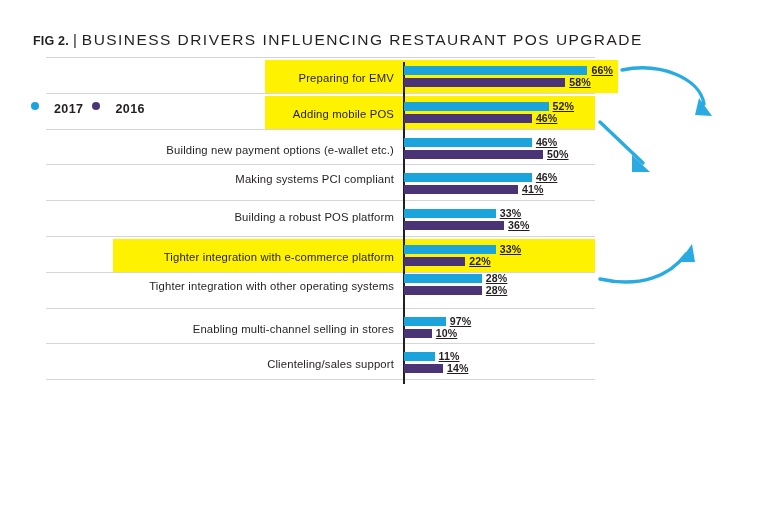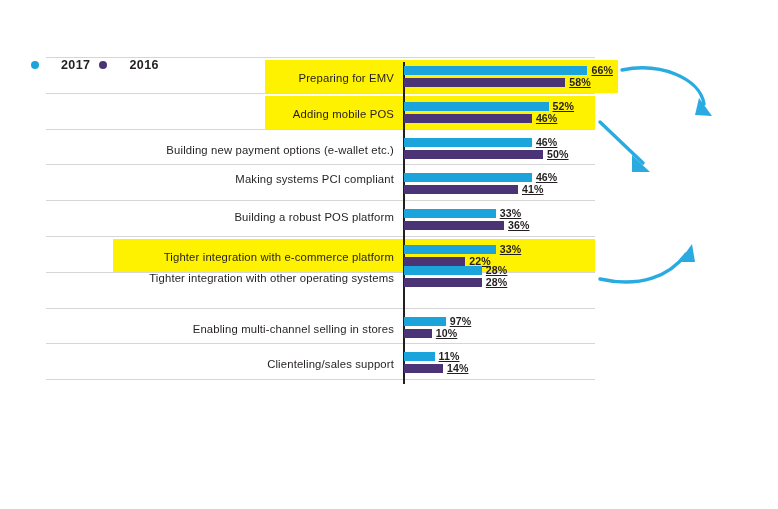--- a/index.html
+++ b/index.html
@@ -24,21 +24,21 @@
   .title-main {
     font-size: 15.5px; color: #231f20; font-weight: 400;
     letter-spacing: 1.45px;
   }
 
   
   .legend {
     position: absolute; left: 31px; top: 58px;
     display: flex; align-items: center; gap: 9px;
   }
-  .legend-item { display: flex; align-items: center; gap: 22px; }
+  .legend-item { display: flex; align-items: flex-start; gap: 15px; margin-top: 44px; }
   .legend-dot { width: 8px; height: 8px; border-radius: 50%; display: inline-block; }
   .legend-dot.c2017 { background: #1BA4DB; }
   .legend-dot.c2016 { background: #4B3476; }
   .legend-label { font-size: 12.5px; font-weight: 700; color: #231f20; letter-spacing: 0.4px; }
 
   
   #plot {
     position: absolute; left: 0; top: 62px;
     width: 778px; height: 330px;
   }
@@ -90,20 +90,25 @@
   .arrow-layer {
     position: absolute; left: 0; top: 0; width: 778px; height: 509px;
     pointer-events: none;
   }
 </style>
 </head>
 <body>
 
 <div id="root">
 
+  <div class="title-row">
+    <span class="fig-label">FIG 2.</span>
+    <span class="title-sep">|</span>
+    <span class="title-main">BUSINESS DRIVERS INFLUENCING RESTAURANT POS UPGRADE</span>
+  </div>
 
   <div class="legend">
     <div class="legend-item">
       <span class="legend-dot c2017"></span>
       <span class="legend-label">2017</span>
     </div>
     <div class="legend-item">
       <span class="legend-dot c2016"></span>
       <span class="legend-label">2016</span>
     </div>
@@ -176,21 +181,21 @@
         </div>
         <div class="row" style="top: 183px; height: 35.8px;">
           <div class="row-label" style="right: 384px; top: 6px;">Tighter integration with e-commerce platform</div>
           <div class="bars">
             <div class="bar b2017" style="width: 91.74px;"></div>
             <div class="bar-value v2017" style="left: 95.74px;">33%</div>
             <div class="bar b2016" style="width: 61.16px;"></div>
             <div class="bar-value v2016" style="left: 65.16px;">22%</div>
           </div>
         </div>
-        <div class="row" style="top: 204px; height: 35.8px;">
+        <div class="row" style="top: 212px; height: 35.8px;">
           <div class="row-label" style="right: 384px; top: 6px;">Tighter integration with other operating systems</div>
           <div class="bars">
             <div class="bar b2017" style="width: 77.84px;"></div>
             <div class="bar-value v2017" style="left: 81.84px;">28%</div>
             <div class="bar b2016" style="width: 77.84px;"></div>
             <div class="bar-value v2016" style="left: 81.84px;">28%</div>
           </div>
         </div>
         <div class="row" style="top: 254.6px; height: 35.8px;">
           <div class="row-label" style="right: 384px; top: 6px;">Enabling multi-channel selling in stores</div>

